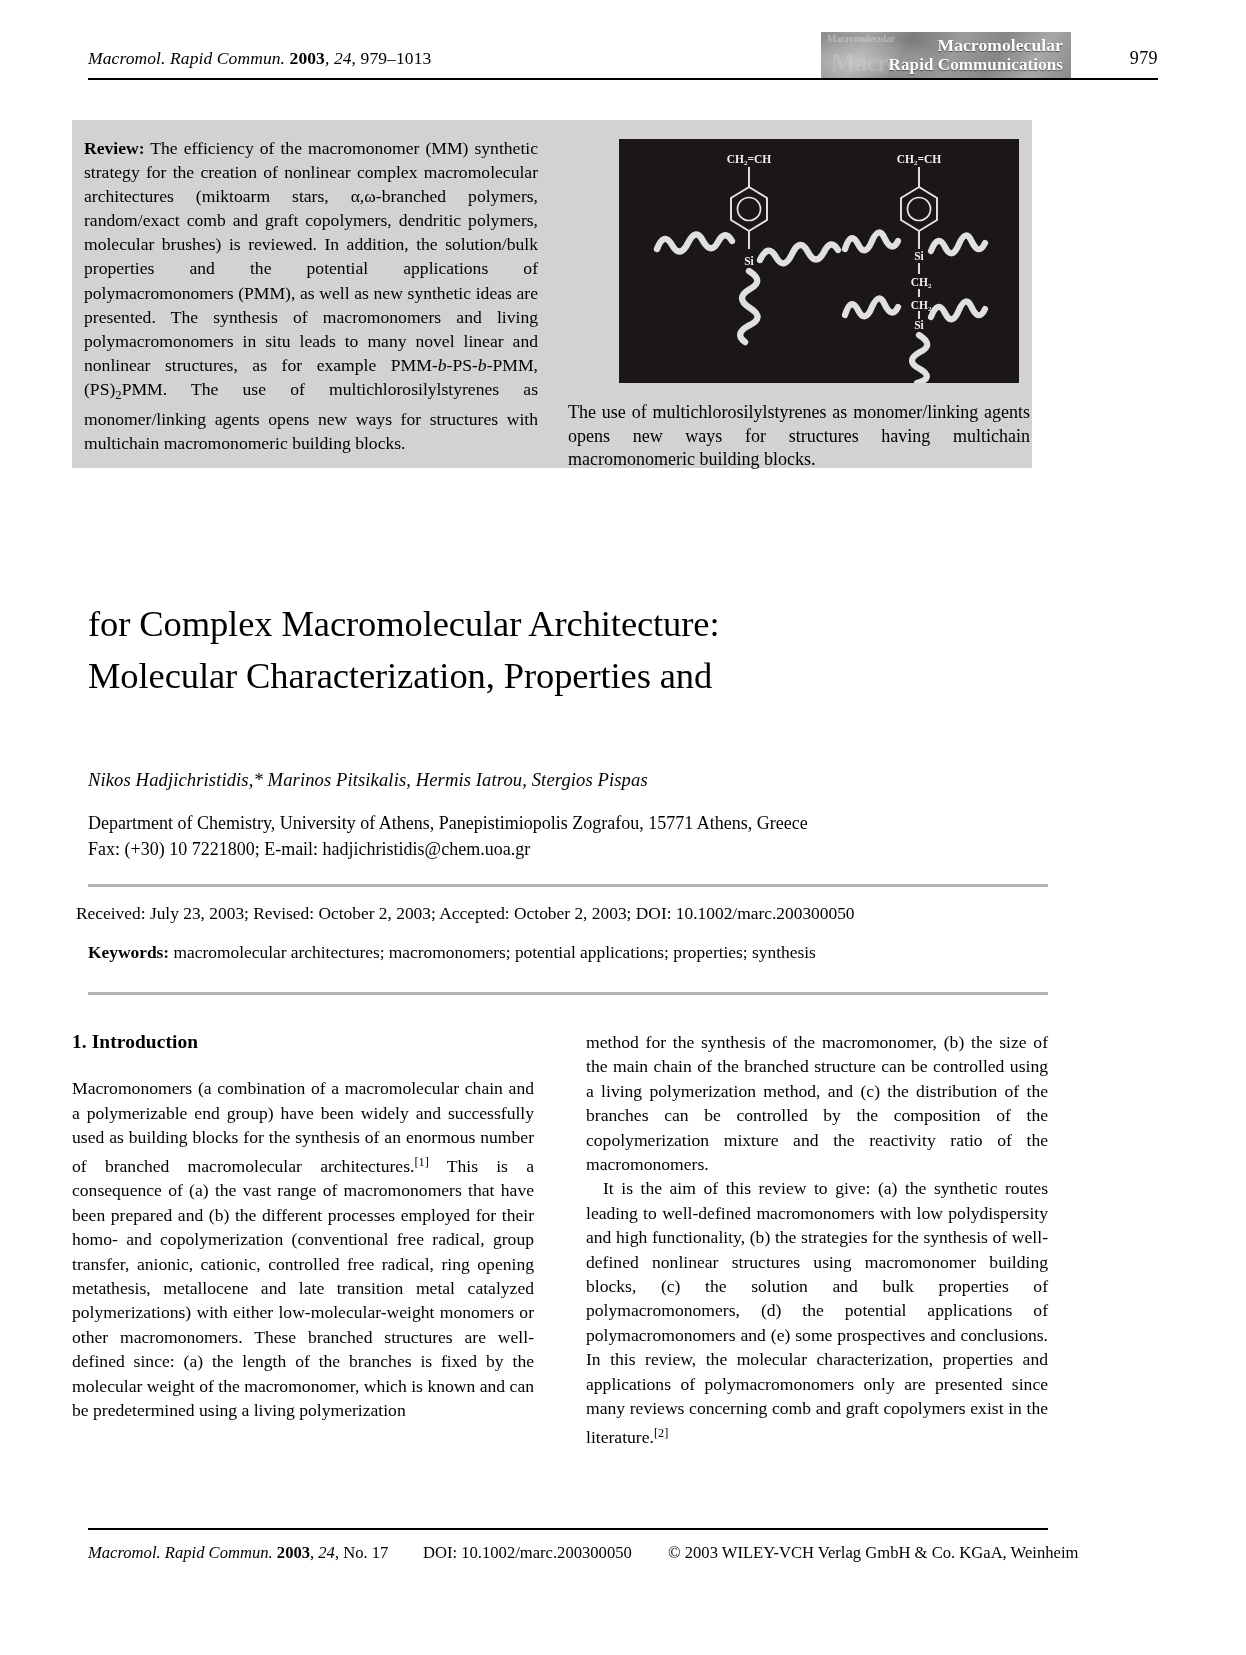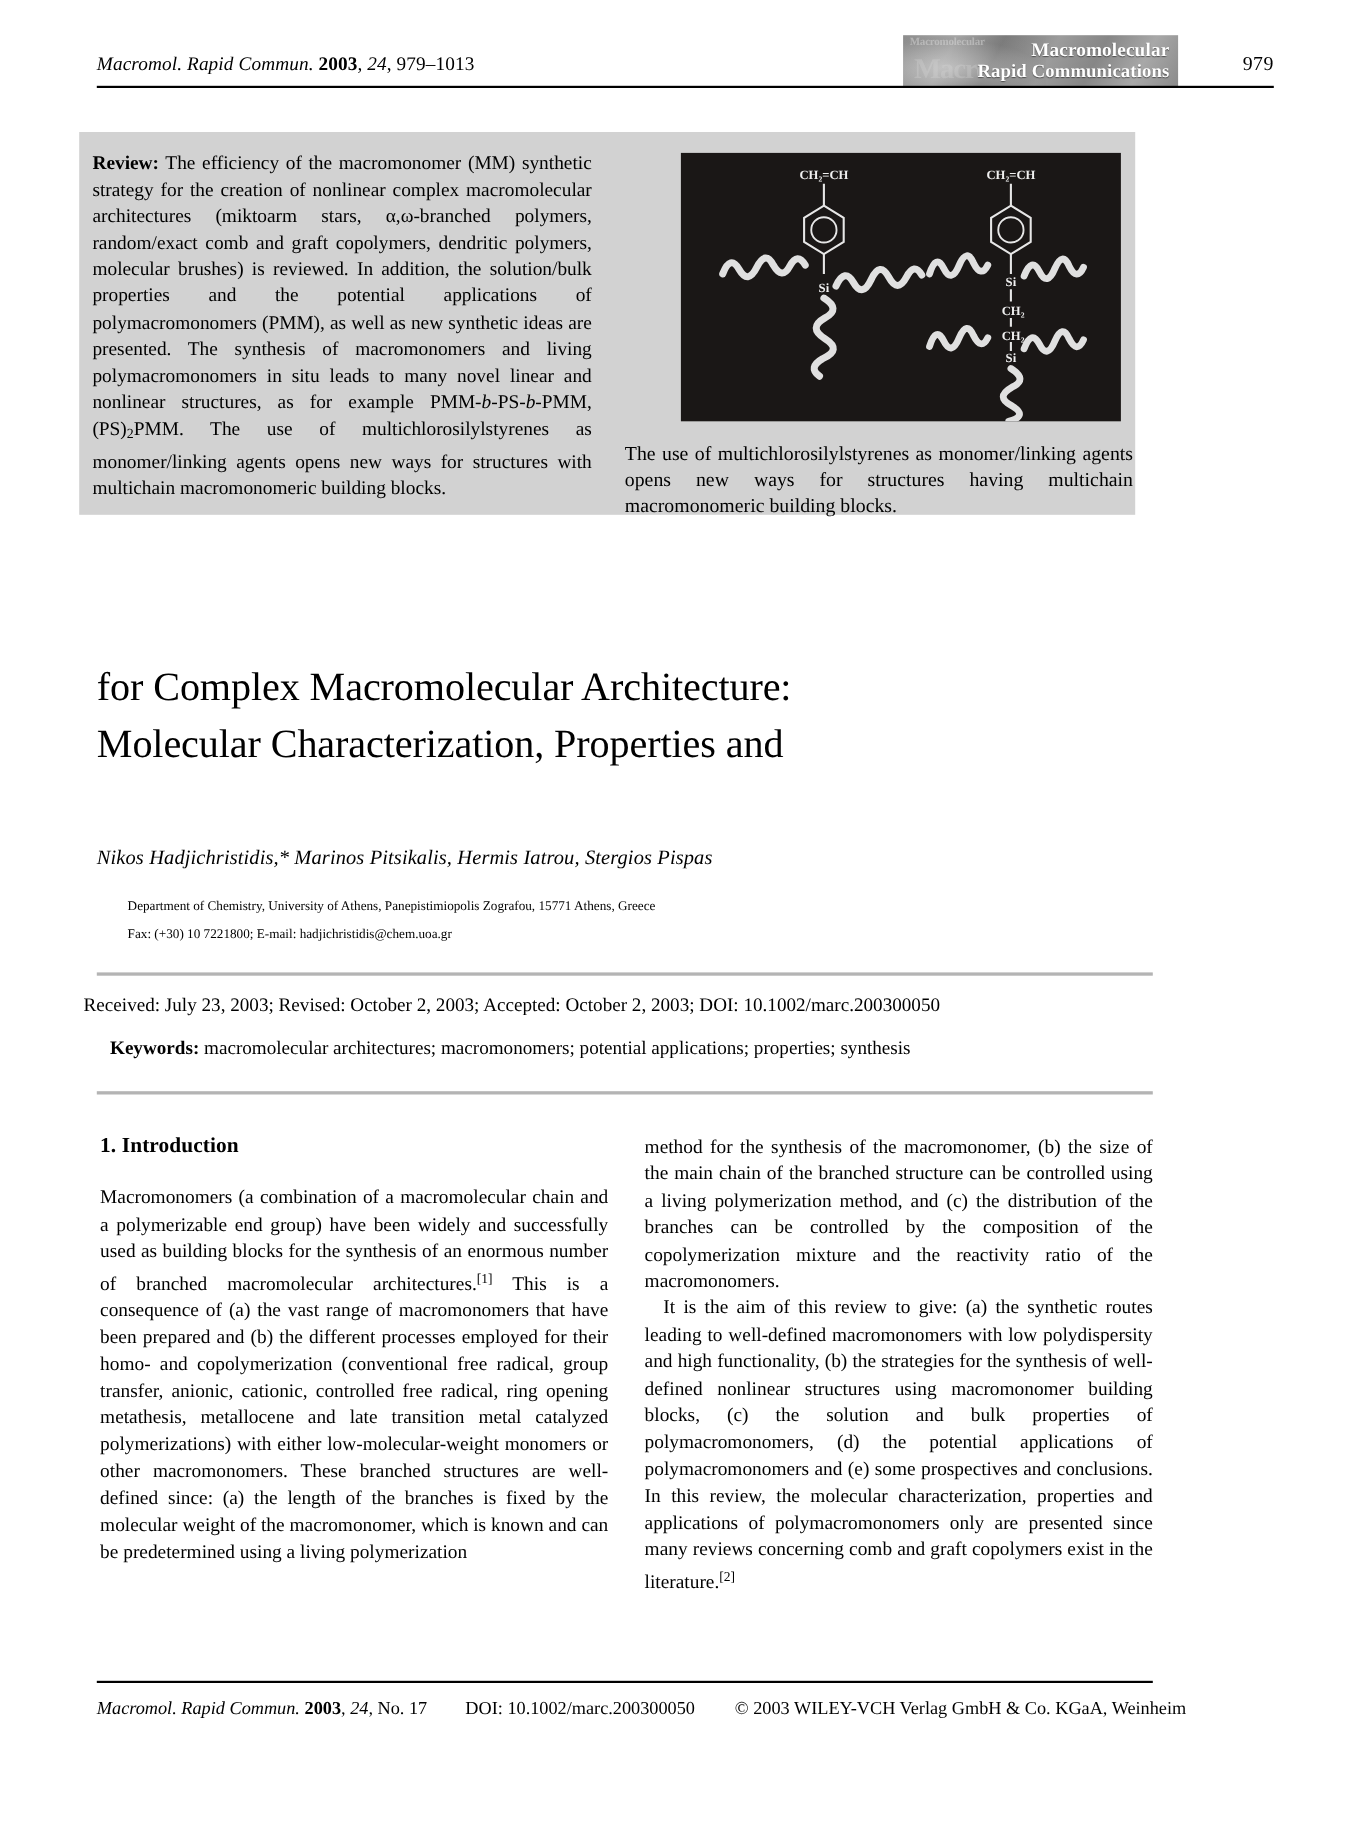--- a/index.html
+++ b/index.html
@@ -180,23 +180,22 @@
     width: 980px;
     font-size: 18.6px;
     font-style: italic;
     letter-spacing: 0.1px;
   }
   .affiliation {
     position: absolute;
     left: 88px;
     top: 810px;
     width: 980px;
-    font-size: 12px;
+    font-size: 18px;
     line-height: 26px;
-    margin-left: 28px;
   }
 
   .rule-soft-1 {
     position: absolute;
     left: 88px;
     top: 884px;
     width: 960px;
     height: 3px;
     background: #b4b4b4;
   }
@@ -216,32 +215,32 @@
     width: 980px;
     font-size: 17.4px;
   }
   .keywords {
     position: absolute;
     left: 88px;
     top: 942px;
     width: 980px;
     font-size: 17.4px;
   }
-  .keywords b { font-weight: bold; margin-left: 12px; }
+  .keywords b { font-weight: bold; }
 
   
   .col {
     position: absolute;
     top: 1030px;
     width: 462px;
     font-size: 17.6px;
     line-height: 24.4px;
     text-align: justify;
   }
-  .col-left  { left: 91px; }
+  .col-left  { left: 72px; }
   .col-right { left: 586px; }
 
   .sec-head {
     font-size: 19.4px;
     font-weight: bold;
     margin: 0 0 22px 0;
     text-align: left;
     letter-spacing: 0.1px;
   }
   .col p {

